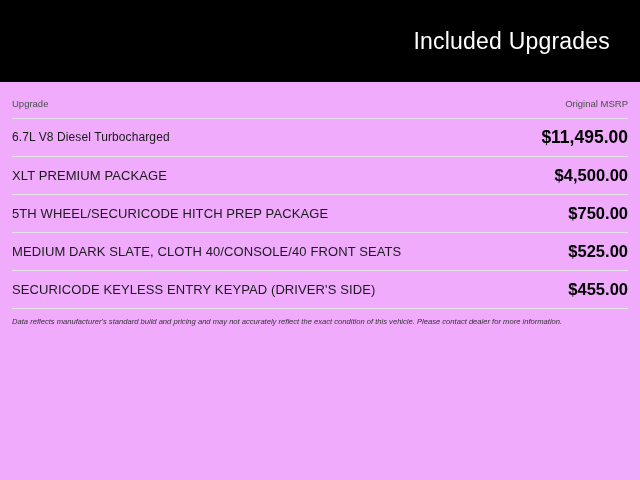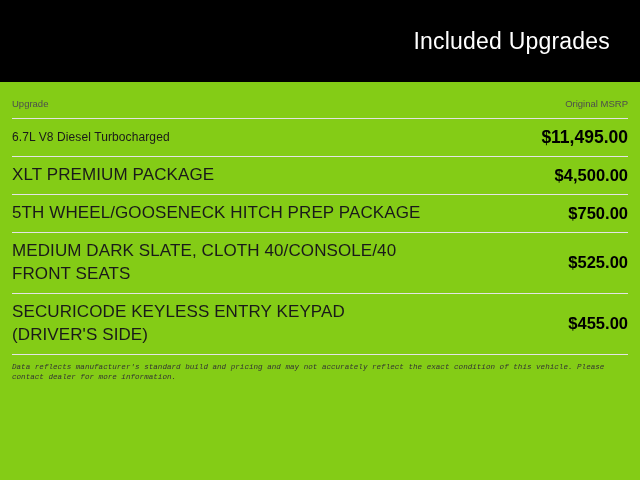--- a/index.html
+++ b/index.html
@@ -29,21 +29,21 @@
     font-size: 23px;
     font-weight: 400;
     letter-spacing: 0.2px;
   }
   .sheet {
     position: absolute;
     top: 82px;
     left: 0;
     width: 640px;
     height: 398px;
-    background: #84cc16;
+    background: #f0abfc;
     padding: 0 12px;
   }
   .col-head {
     display: flex;
     justify-content: space-between;
     align-items: baseline;
     padding: 16px 0 9px 0;
     border-bottom: 1px solid #e2e2e2;
   }
   .col-head .ch {
@@ -56,21 +56,21 @@
   }
   .row {
     display: flex;
     justify-content: space-between;
     align-items: center;
     border-bottom: 1px solid #e4e4e4;
     min-height: 38px;
     padding: 7px 0;
   }
   .row .name {
-    font-size: 17px;
+    font-size: 13px;
     color: #1a1a1a;
     font-weight: 400;
     line-height: 1.35;
     max-width: 420px;
     letter-spacing: 0.1px;
   }
   .row.first .name {
     font-size: 12px;
   }
   .row .price {
@@ -82,21 +82,20 @@
   }
   .row.first .price {
     font-size: 17.5px;
   }
   .footnote {
     padding-top: 8px;
     font-size: 7.6px;
     font-style: italic;
     color: #333333;
     line-height: 1.3;
-    font-family: Liberation Mono, monospace;
   }
 </style>
 </head>
 <body>
 
 <div class="page">
 
   <div class="header">
     <div class="header-title">Included Upgrades</div>
   </div>
@@ -114,21 +113,21 @@
         <div class="name">6.7L V8 Diesel Turbocharged</div>
         <div class="price">$11,495.00</div>
       </div>
 
       <div class="row">
         <div class="name">XLT PREMIUM PACKAGE</div>
         <div class="price">$4,500.00</div>
       </div>
 
       <div class="row">
-        <div class="name">5TH WHEEL/GOOSENECK HITCH PREP PACKAGE</div>
+        <div class="name">5TH WHEEL/SECURICODE HITCH PREP PACKAGE</div>
         <div class="price">$750.00</div>
       </div>
 
 
       <div class="row">
         <div class="name">MEDIUM DARK SLATE, CLOTH 40/CONSOLE/40 FRONT SEATS</div>
         <div class="price">$525.00</div>
       </div>
 
 

